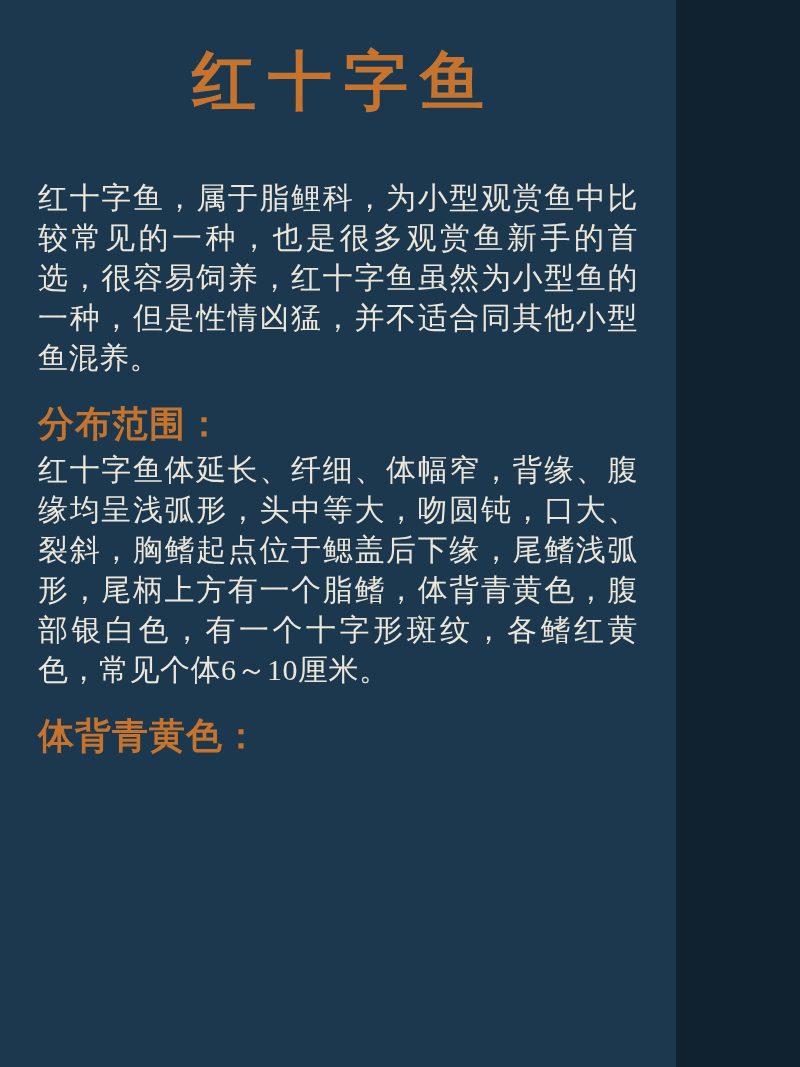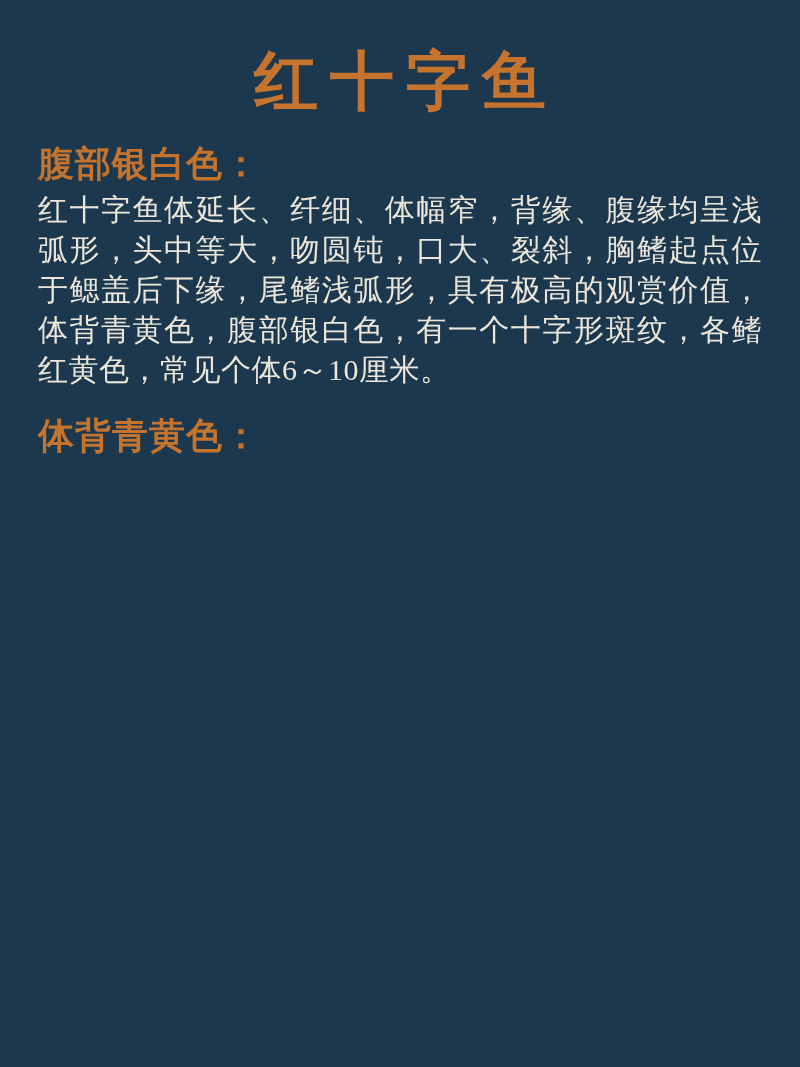--- a/index.html
+++ b/index.html
@@ -3,21 +3,21 @@
 <meta charset="utf-8">
 <style>
   :root {
     --bg: #1B384E;
     --accent: #C5732D;
     --body-text: #EBE6D9;
   }
   * { margin: 0; padding: 0; box-sizing: border-box; }
   html, body { background: #10222f; }
   .page {
-    width: 800px;
+    width: 676px;
     height: 1067px;
     background: var(--bg);
     padding: 0 38px;
     overflow: hidden;
     font-family: "Liberation Serif", "DejaVu Serif", serif;
   }
   .title {
     margin-top: 46px;
     font-size: 64px;
     line-height: 72px;
@@ -47,24 +47,25 @@
     letter-spacing: 1px;
   }
 </style>
 </head>
 <body>
 
 <div class="page">
 
   <h1 class="title">红十字鱼</h1>
 
+  <p class="para intro">红十字鱼，属于脂鲤科，为小型观赏鱼中比较常见的一种，也是很多观赏鱼新手的首选，很容易饲养，红十字鱼虽然为小型鱼的一种，但是性情凶猛，并不适合同其他小型鱼混养。</p>
 
 
   <section>
-    <h2 class="section-heading">腹部银白色：</h2>
-    <p class="para">红十字鱼体延长、纤细、体幅窄，背缘、腹缘均呈浅弧形，头中等大，吻圆钝，口大、裂斜，胸鳍起点位于鳃盖后下缘，尾鳍浅弧形，具有极高的观赏价值，体背青黄色，腹部银白色，有一个十字形斑纹，各鳍红黄色，常见个体6～10厘米。</p>
+    <h2 class="section-heading">分布范围：</h2>
+    <p class="para">红十字鱼体延长、纤细、体幅窄，背缘、腹缘均呈浅弧形，头中等大，吻圆钝，口大、裂斜，胸鳍起点位于鳃盖后下缘，尾鳍浅弧形，尾柄上方有一个脂鳍，体背青黄色，腹部银白色，有一个十字形斑纹，各鳍红黄色，常见个体6～10厘米。</p>
   </section>
 
   <section>
     <h2 class="section-heading">体背青黄色：</h2>
   </section>
 
 </div>
 
 </body></html>

